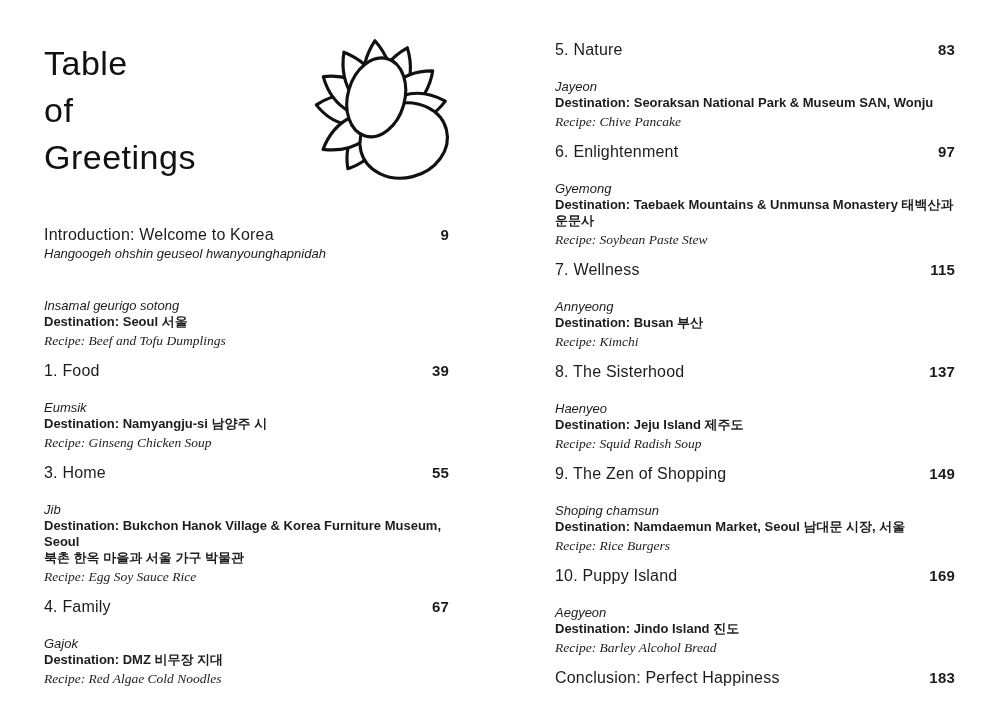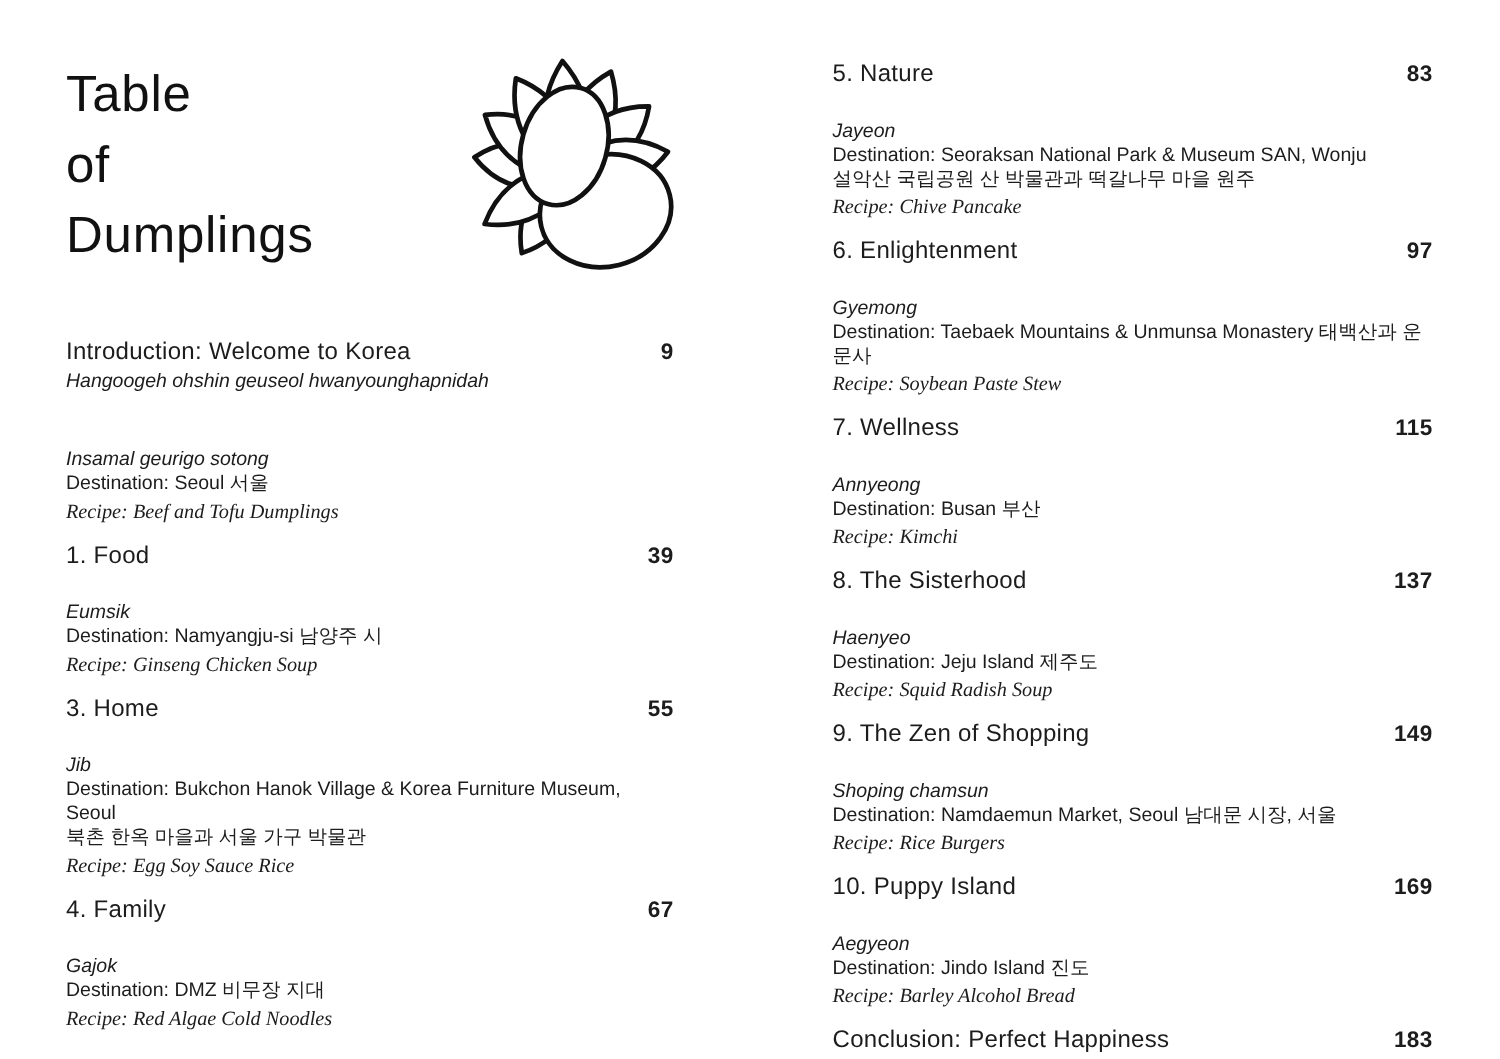--- a/index.html
+++ b/index.html
@@ -60,20 +60,21 @@
     font-size: 13px;
     line-height: 16px;
     font-style: italic;
     margin-top: 19px;
   }
   .entry.intro .subtitle { margin-top: 1px; }
   .dest {
     font-size: 13px;
     line-height: 16px;
     margin-top: 0;
+    font-weight: bold;
   }
   .recipe {
     font-family: "Liberation Serif", serif;
     font-style: italic;
     font-size: 13.5px;
     line-height: 17px;
     margin-top: 2px;
   }
 </style>
 </head>
@@ -121,21 +122,21 @@
     </g>
   </svg>
 
   <div class="columns">
 
     <div class="col-left">
 
       <div class="header-block">
         <span class="title-line">Table</span>
         <span class="title-line">of</span>
-        <span class="title-line">Dumplings</span>
+        <span class="title-line">Greetings</span>
       </div>
 
       <div class="entry intro">
         <div class="entry-head">
           <span class="entry-title">Introduction: Welcome to Korea</span>
           <span class="page-num">9</span>
         </div>
         <div class="subtitle">Hangoogeh ohshin geuseol hwanyounghapnidah</div>
 
       </div>
@@ -184,21 +185,20 @@
 
     <div class="col-right">
 
       <div class="entry chapter">
         <div class="entry-head">
           <span class="entry-title">5. Nature</span>
           <span class="page-num">83</span>
         </div>
         <div class="subtitle">Jayeon</div>
         <div class="dest">Destination: Seoraksan National Park &amp; Museum SAN, Wonju</div>
-        <div class="dest">설악산 국립공원  산 박물관과 떡갈나무 마을 원주</div>
         <div class="recipe">Recipe: Chive Pancake</div>
       </div>
 
       <div class="entry chapter">
         <div class="entry-head">
           <span class="entry-title">6. Enlightenment</span>
           <span class="page-num">97</span>
         </div>
         <div class="subtitle">Gyemong</div>
         <div class="dest">Destination: Taebaek Mountains &amp; Unmunsa Monastery 태백산과 운문사</div>

